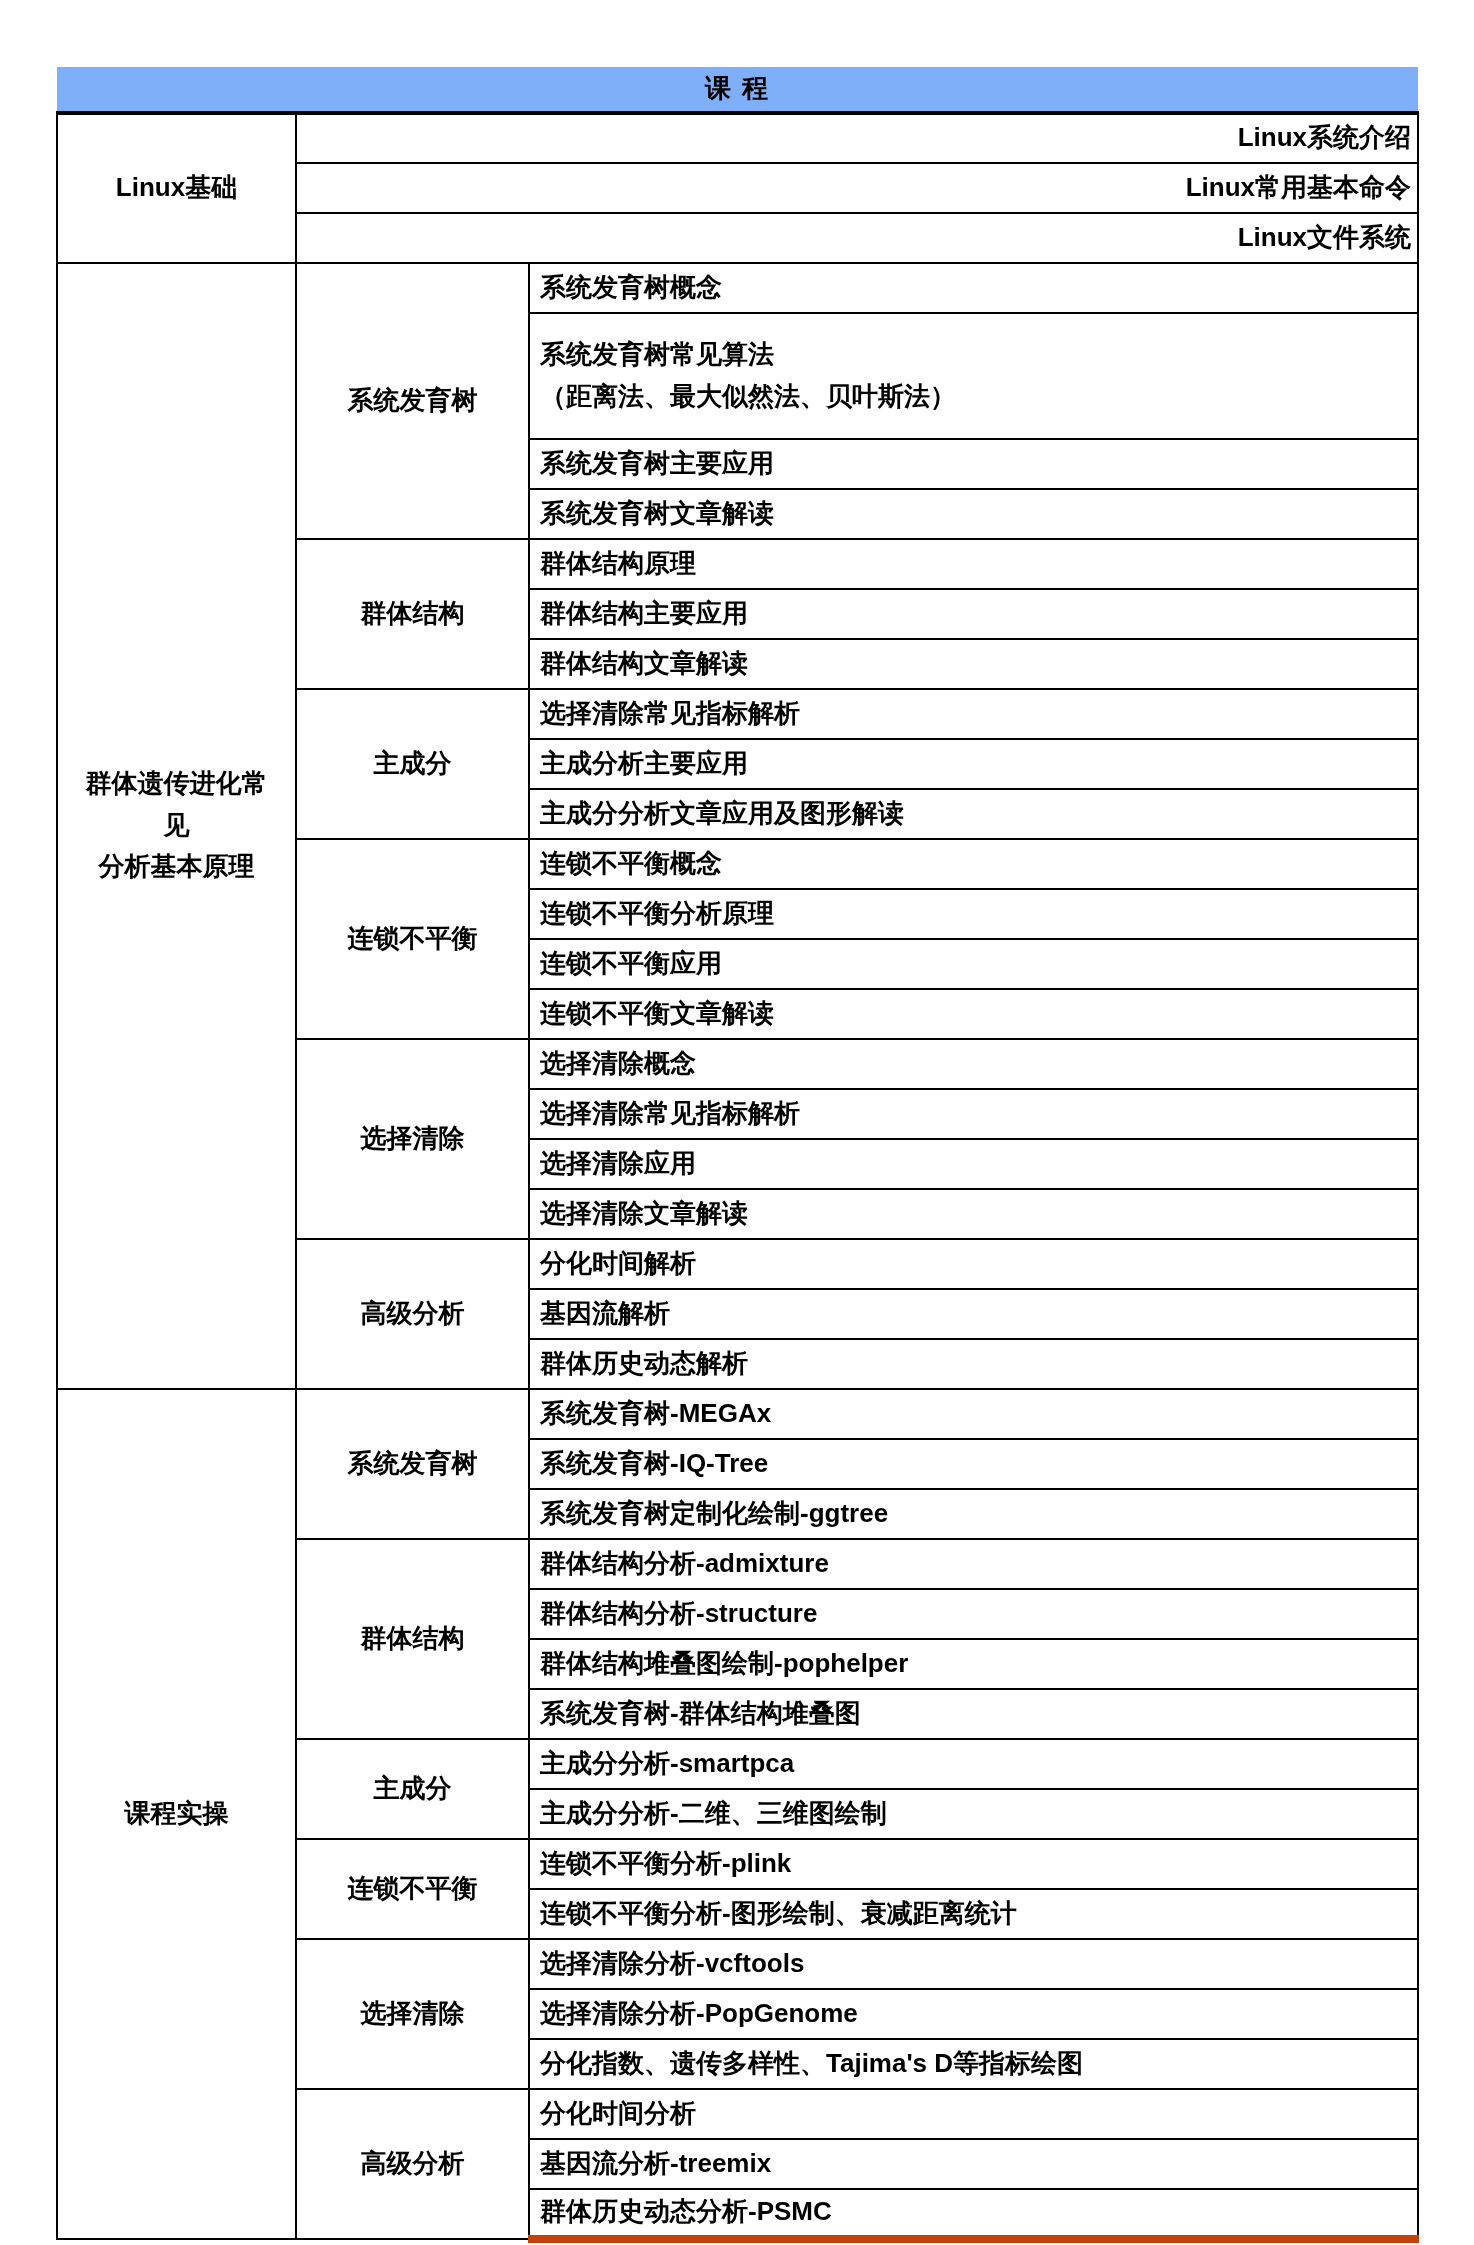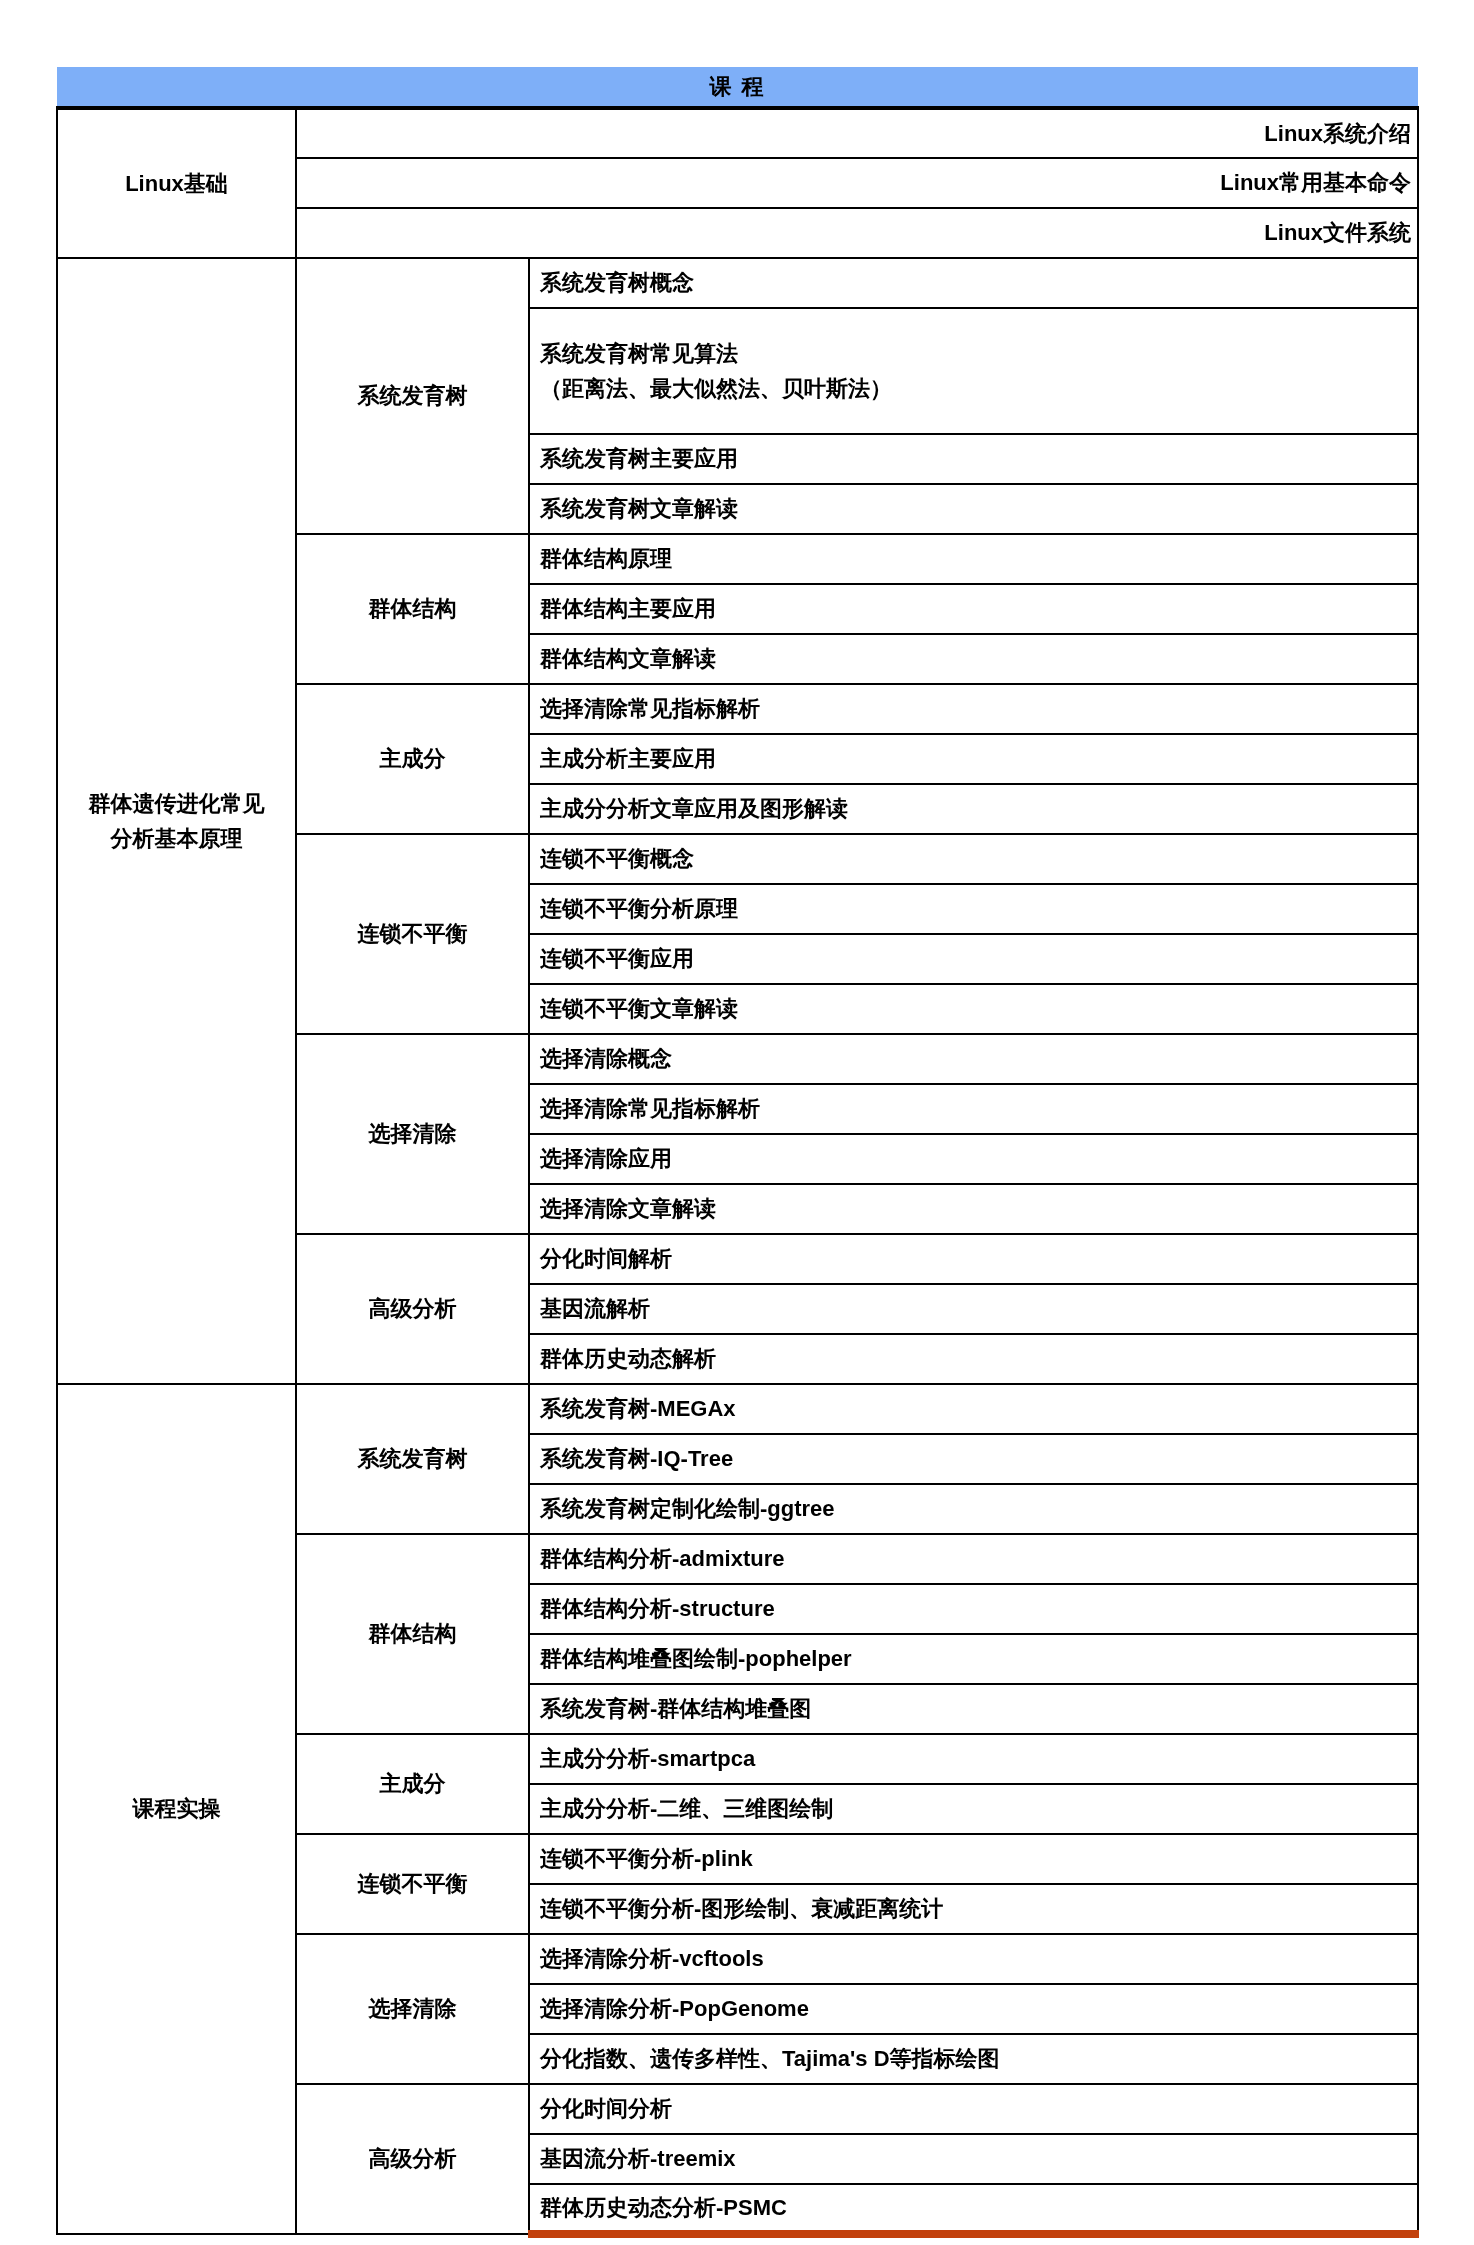--- a/index.html
+++ b/index.html
@@ -19,21 +19,21 @@
     position: absolute;
     left: 56px;
     top: 67px;
     width: 1361px;
     border-collapse: collapse;
     table-layout: fixed;
   }
   table.course th,
   table.course td {
     font-weight: bold;
-    font-size: 22px;
+    font-size: 26px;
     color: #000000;
     line-height: 1.6;
     vertical-align: middle;
     white-space: pre-line;
     overflow: hidden;
   }
   
   table.course thead tr { height: 41px; }
   table.course th.title {
     background: var(--header-bg, #7EAFF8);

